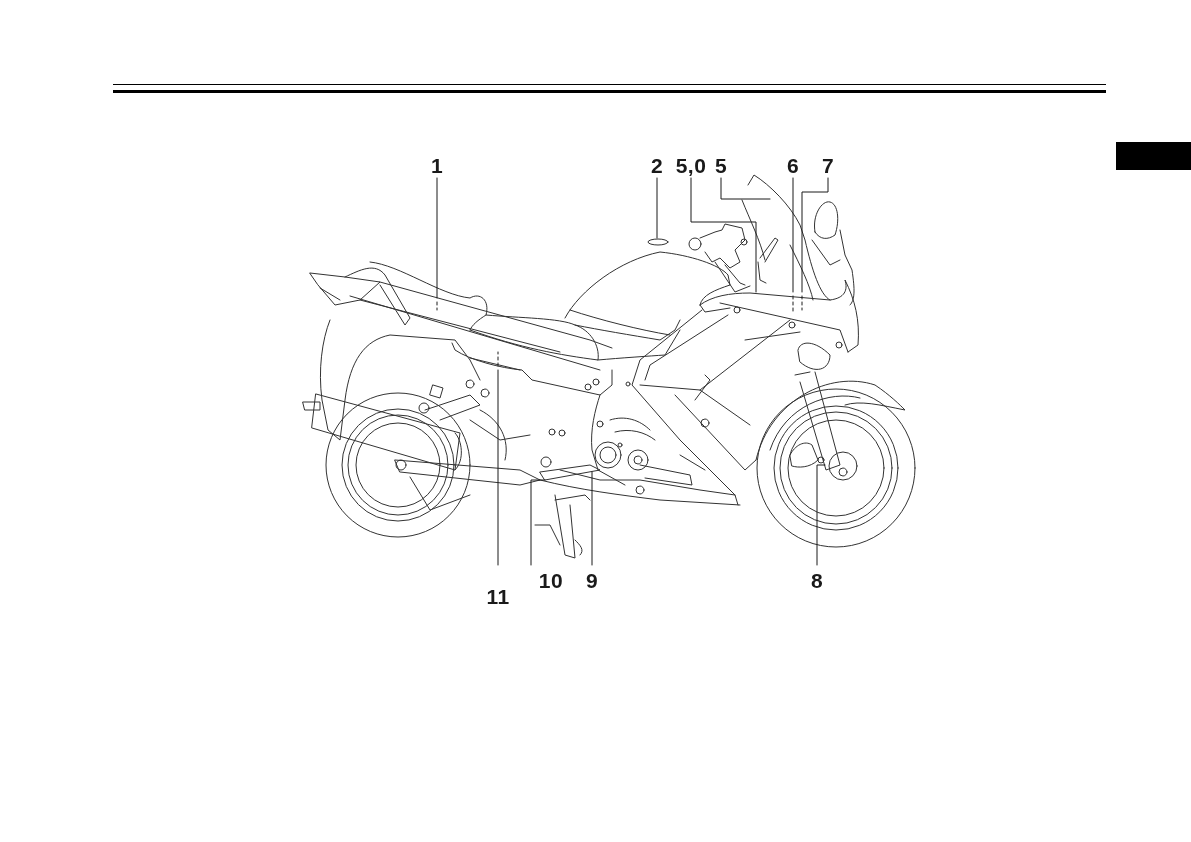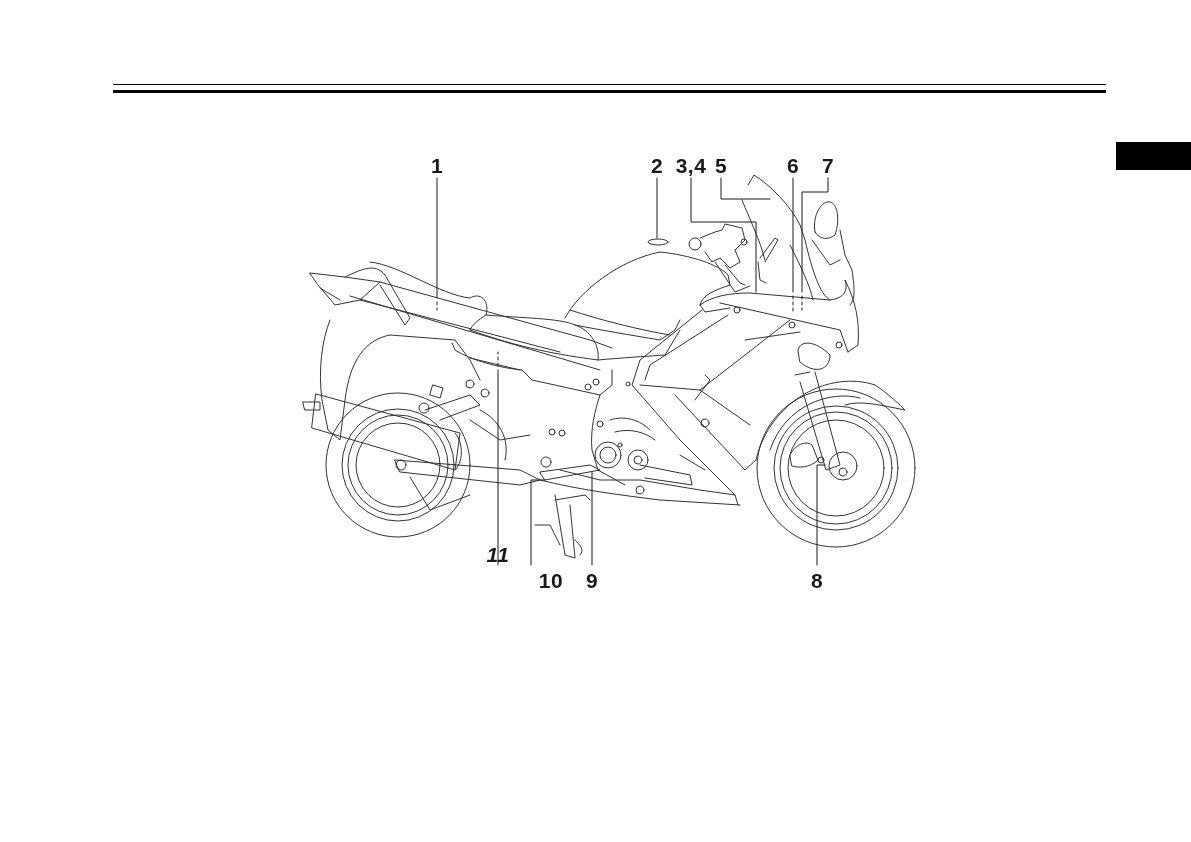--- a/index.html
+++ b/index.html
@@ -180,21 +180,21 @@
     <line x1="498" y1="565" x2="498" y2="370"></line>
     <line x1="498" y1="366" x2="498" y2="352" stroke-dasharray="3,3"></line>
     <path d="M531 565 L 531 480 L 545 480"></path>
     <line x1="592" y1="565" x2="592" y2="472"></line>
     <path d="M817 565 L 817 465 L 825 465"></path>
   </g>
 </svg>
 
 <div class="callout" style="left:437px; top:155px;">1</div>
 <div class="callout" style="left:657px; top:155px;">2</div>
-<div class="callout" style="left:691px; top:155px;">3,4</div>
+<div class="callout" style="left:691px; top:155px;">5,0</div>
 <div class="callout" style="left:721px; top:155px;">5</div>
 <div class="callout" style="left:793px; top:155px;">6</div>
 <div class="callout" style="left:828px; top:155px;">7</div>
 
-<div class="callout" style="left:498px; top:544px;font-style:italic;">11</div>
+<div class="callout" style="left:498px; top:586px;">11</div>
 <div class="callout" style="left:551px; top:570px;">10</div>
 <div class="callout" style="left:592px; top:570px;">9</div>
 <div class="callout" style="left:817px; top:570px;">8</div>
 
 </body></html>

